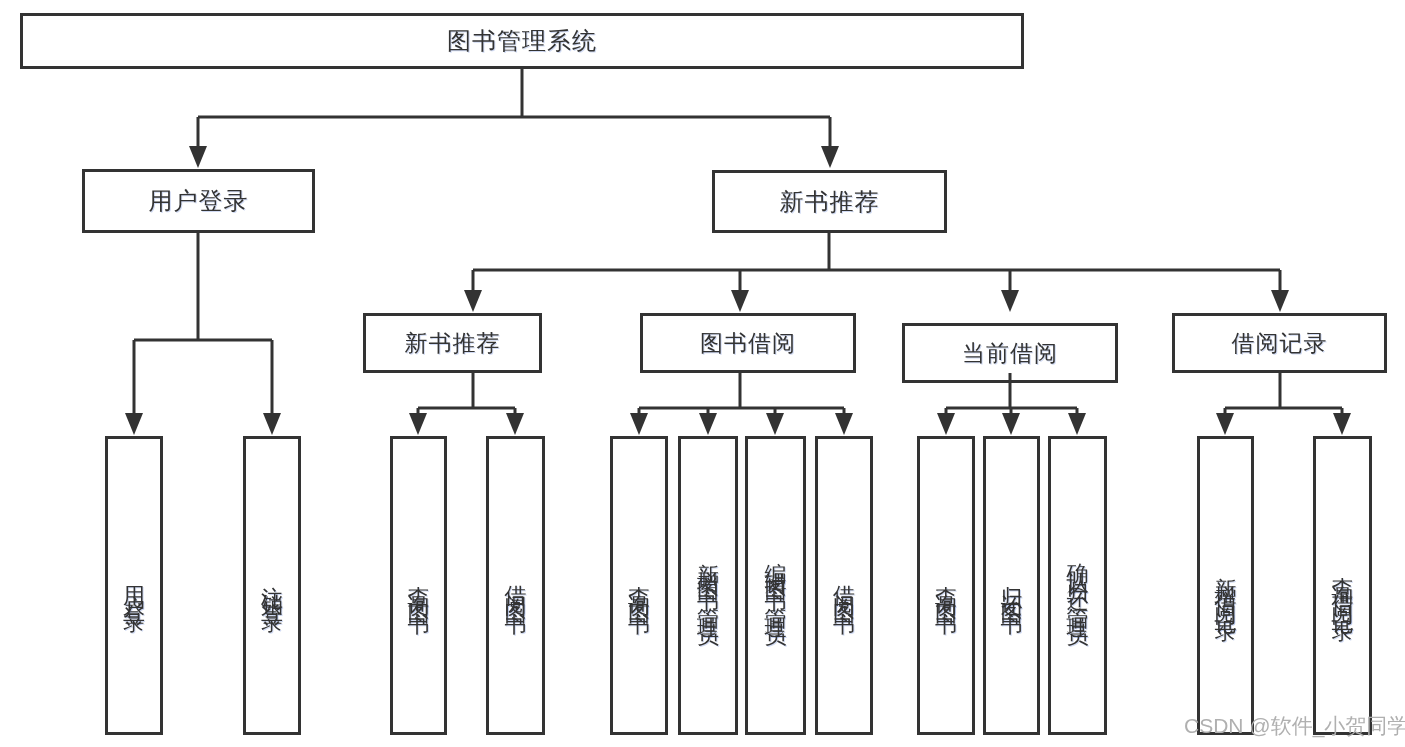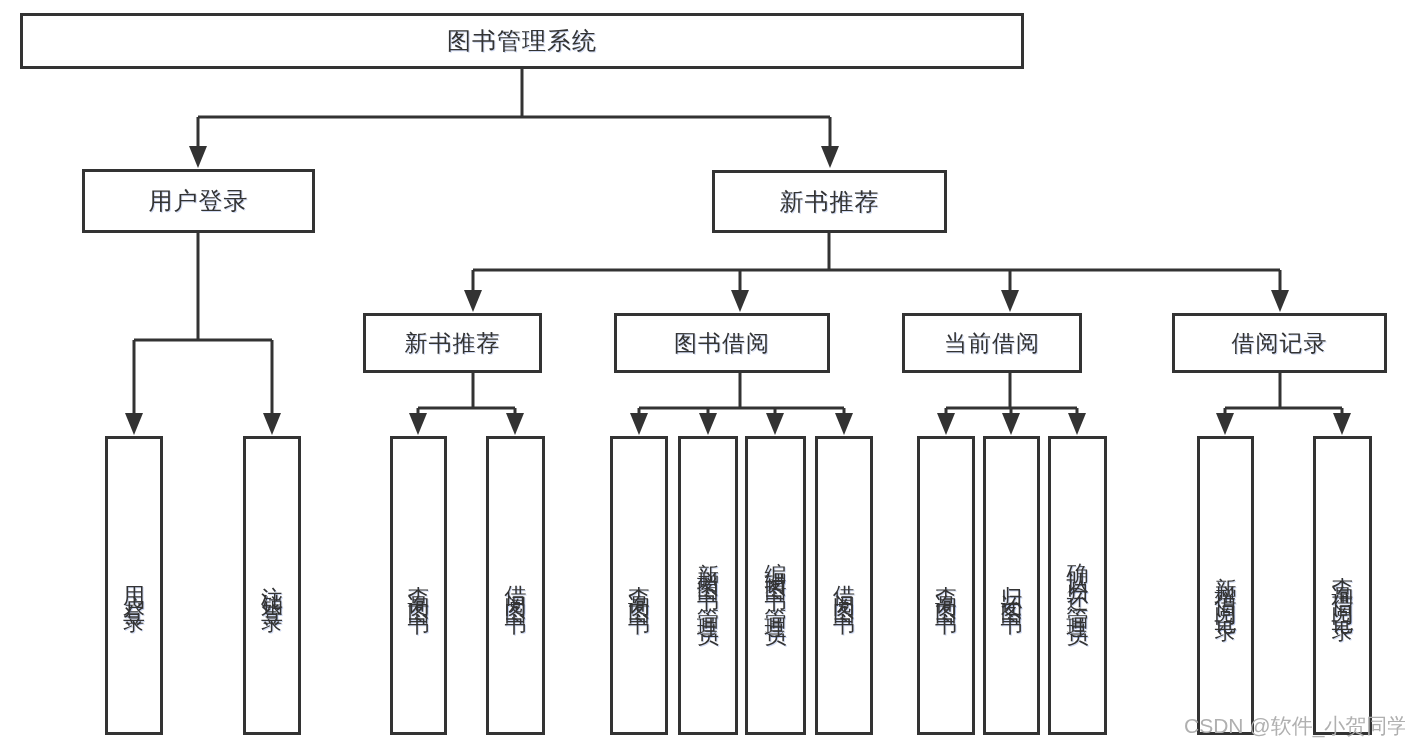--- a/index.html
+++ b/index.html
@@ -125,24 +125,24 @@
   <div class="box h" style="left:82px;top:169px;width:233px;height:64px">
     <span>用户登录</span>
   </div>
   <div class="box h" style="left:712px;top:170px;width:235px;height:63px">
     <span>新书推荐</span>
   </div>
 
   <div class="box h small" style="left:363px;top:313px;width:179px;height:60px">
     <span>新书推荐</span>
   </div>
-  <div class="box h small" style="left:614px;top:313px;width:216px;height:60px">
+  <div class="box h small" style="left:640px;top:313px;width:216px;height:60px">
     <span>图书借阅</span>
   </div>
-  <div class="box h small" style="left:902px;top:313px;width:180px;height:60px">
+  <div class="box h small" style="left:902px;top:323px;width:216px;height:60px">
     <span>当前借阅</span>
   </div>
   <div class="box h small" style="left:1172px;top:313px;width:215px;height:60px">
     <span>借阅记录</span>
   </div>
 
   <div class="box v" style="left:105px;top:436px;width:58px;height:299px">
     <span>用户登录</span>
   </div>
   <div class="box v" style="left:243px;top:436px;width:58px;height:299px">

